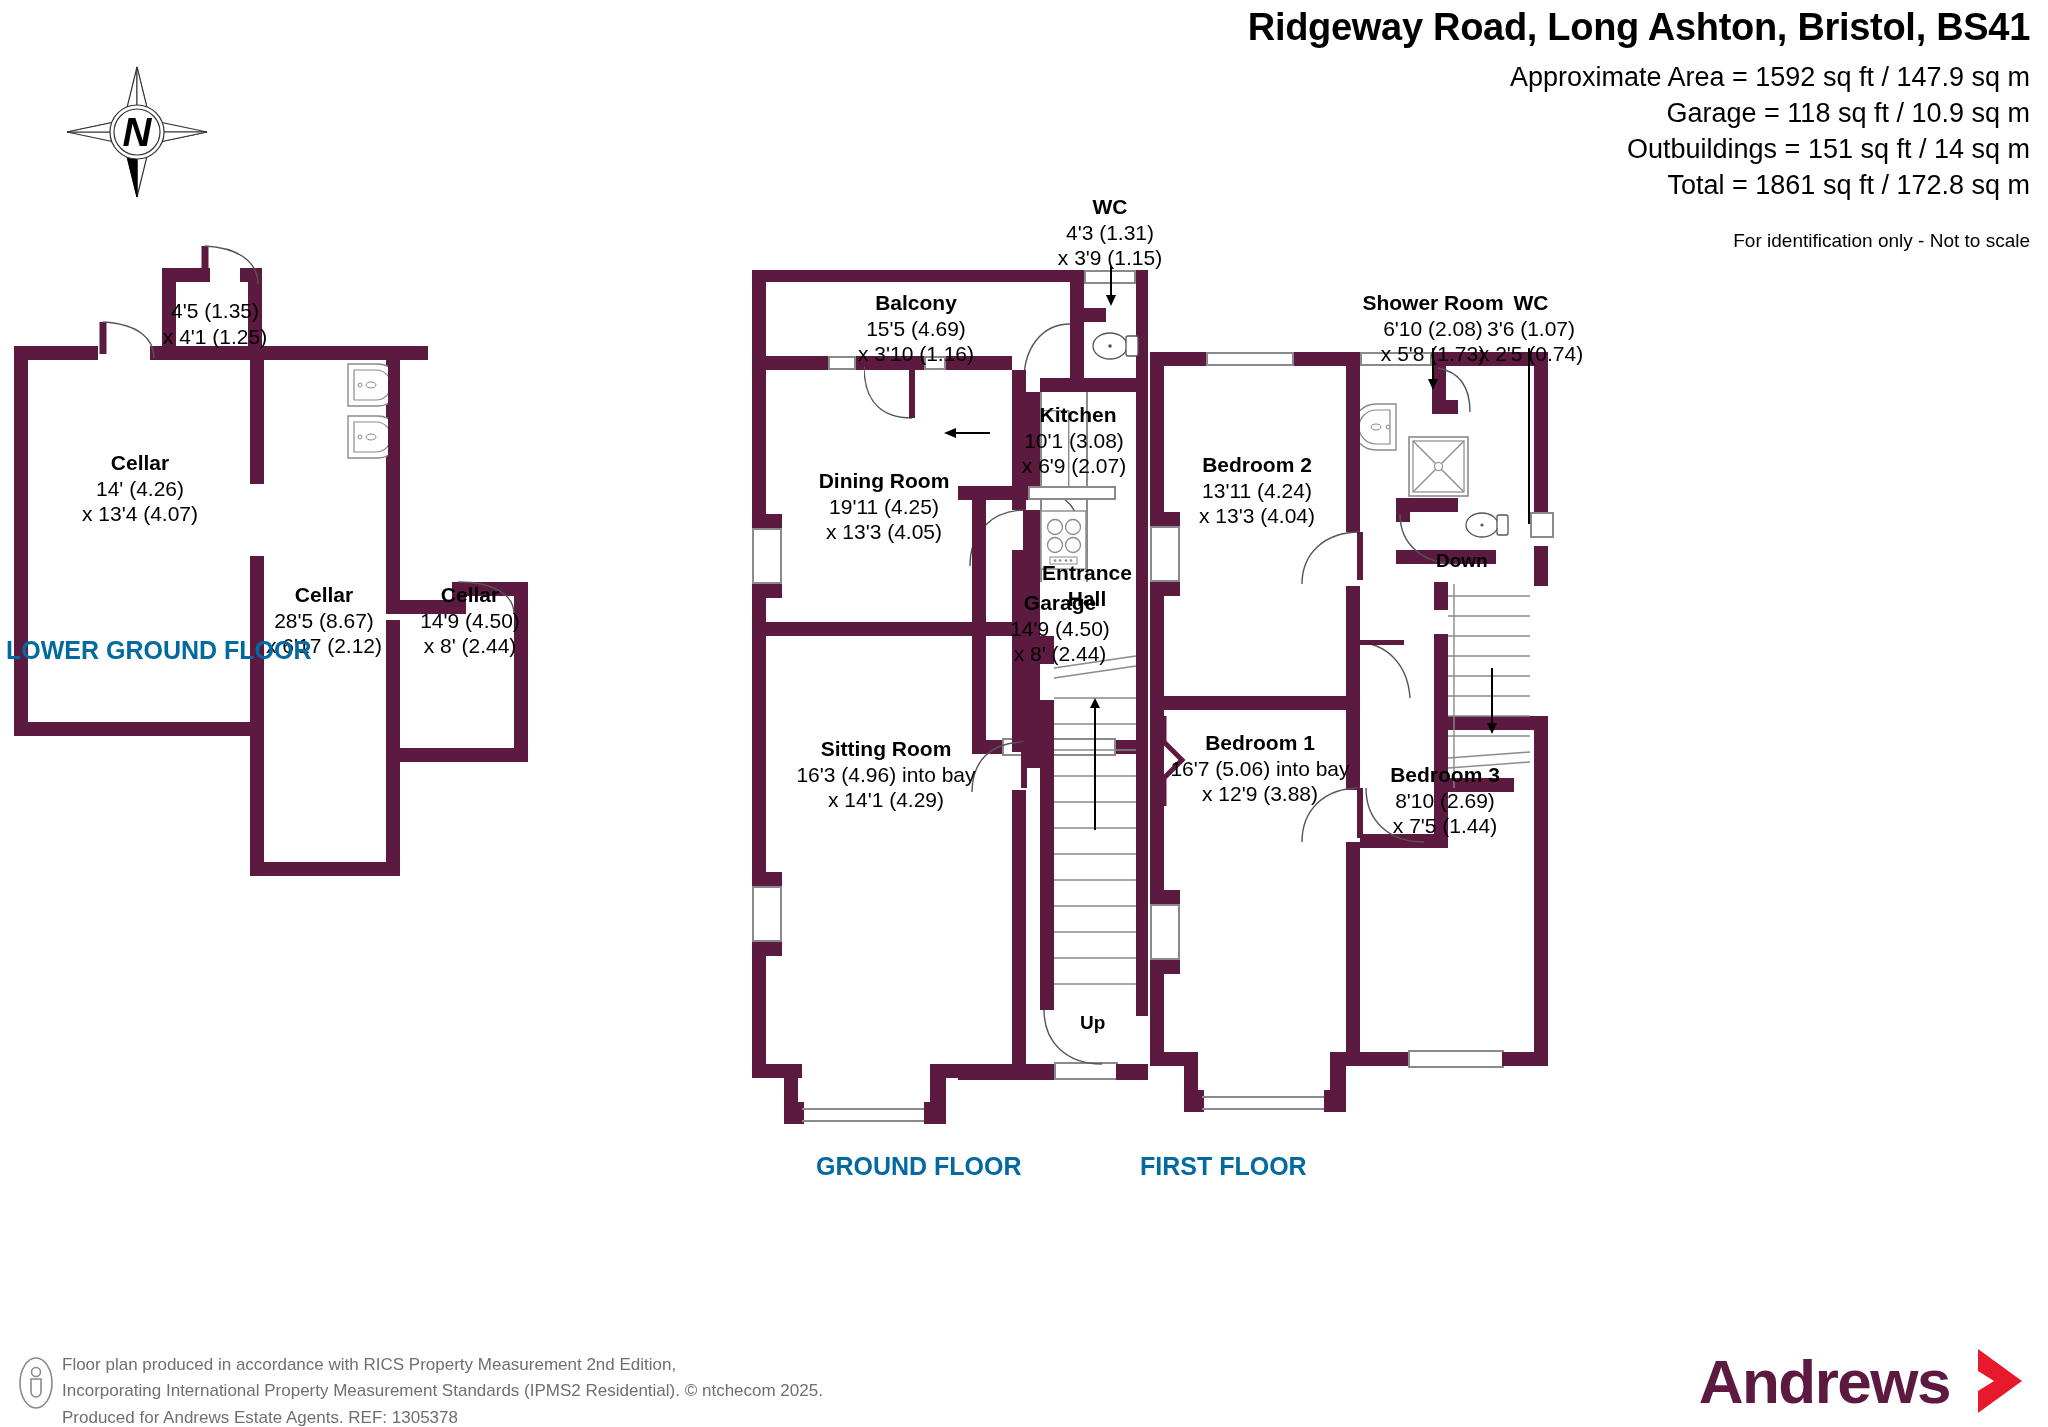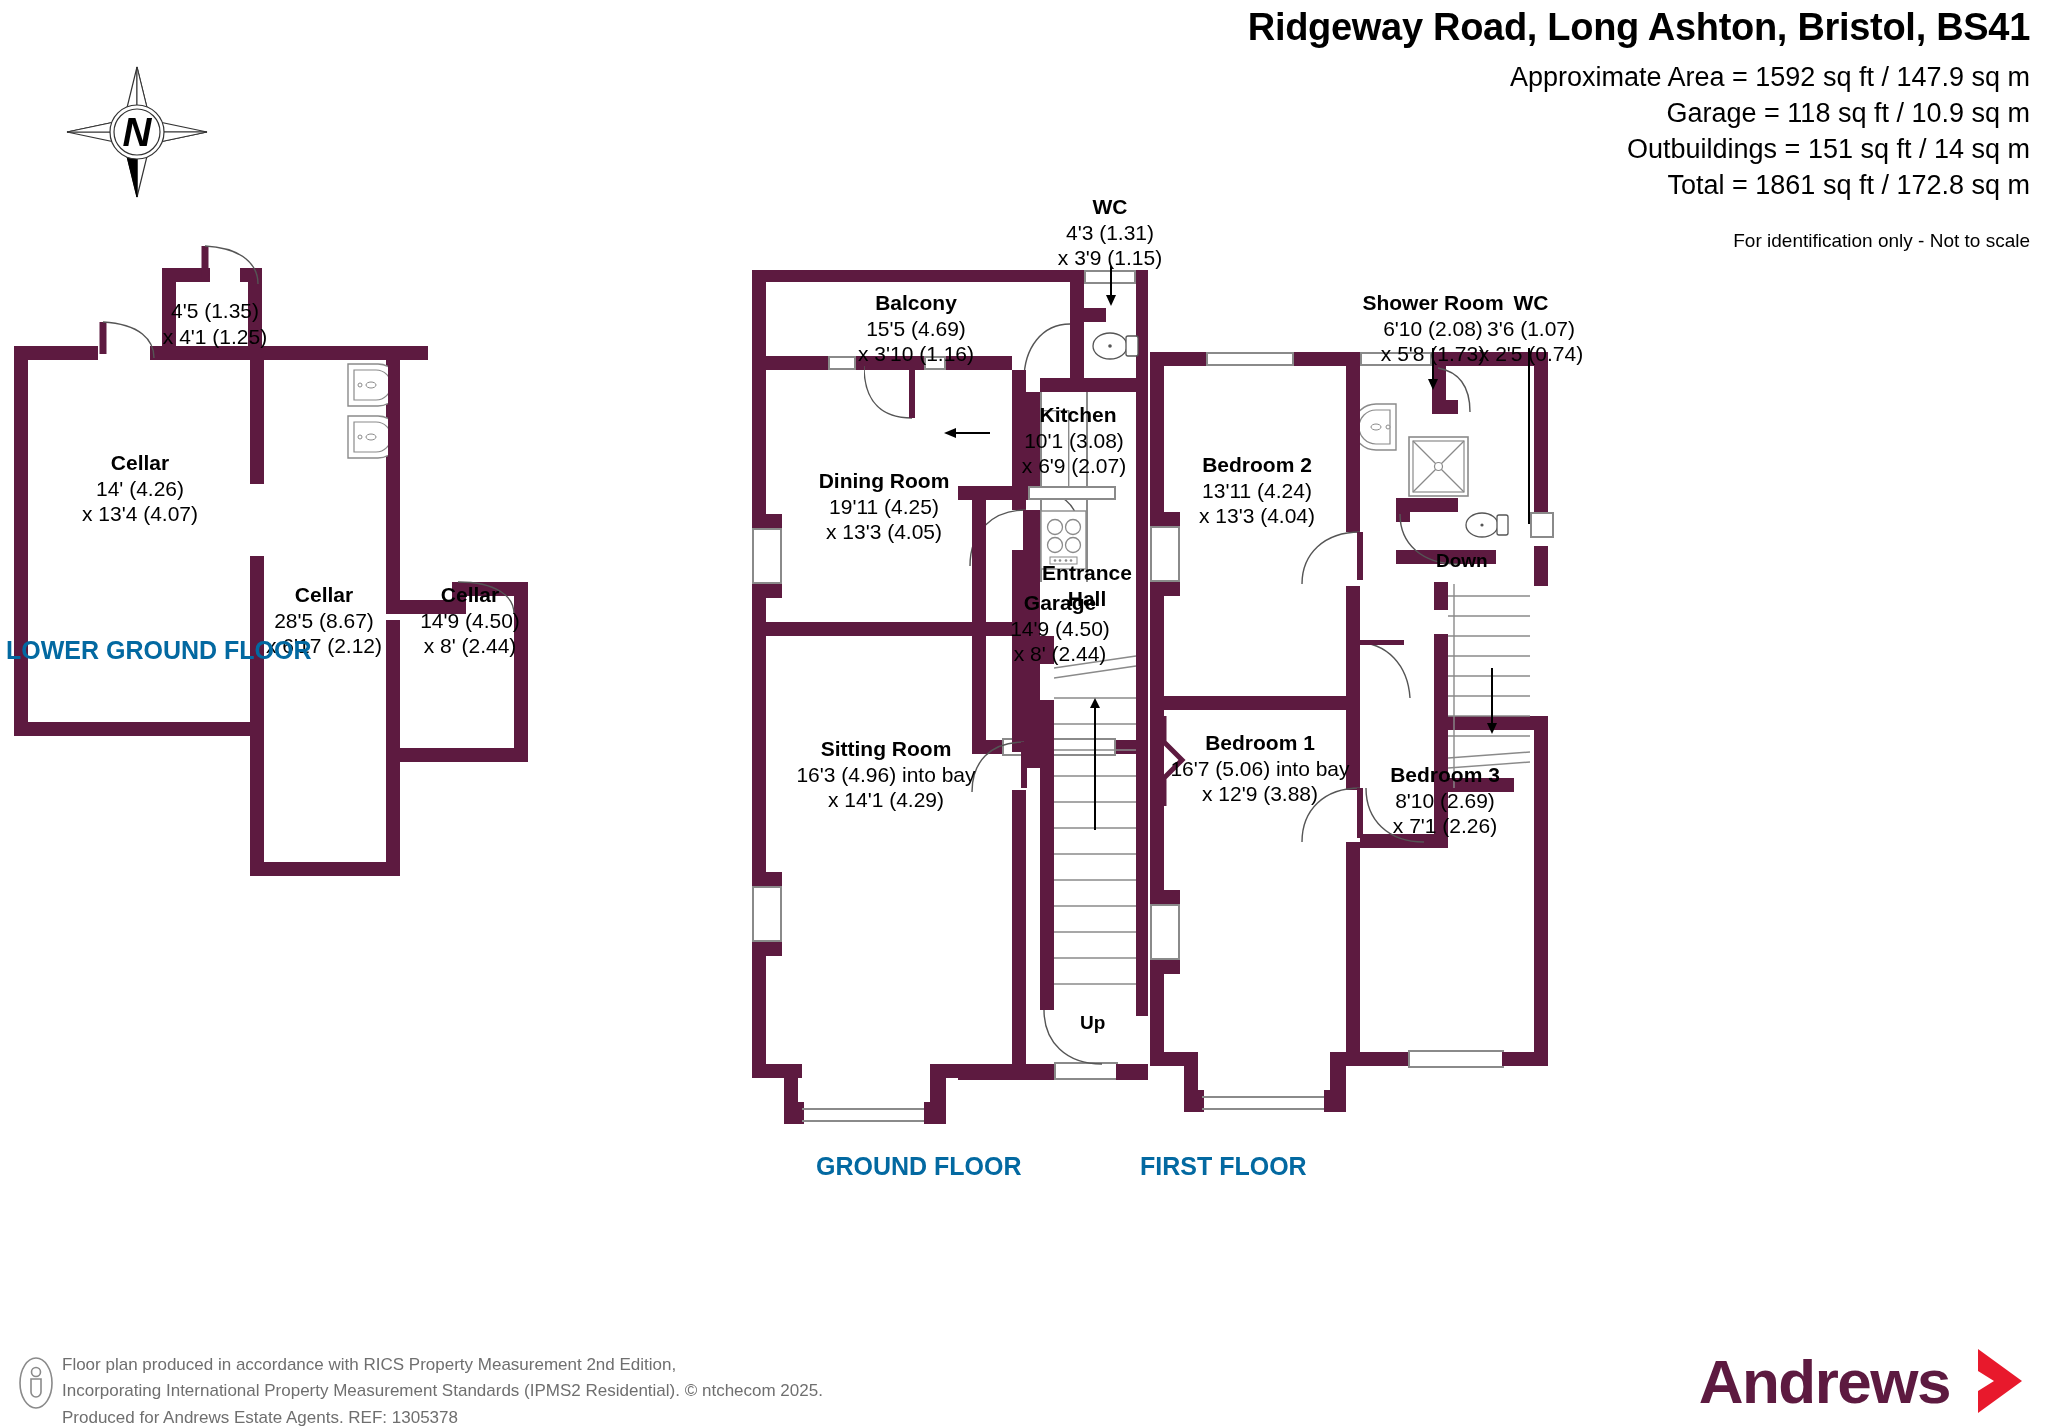--- a/index.html
+++ b/index.html
@@ -527,21 +527,21 @@
 
     <div class="lbl" style="left:5px; top:500px; width:230px;">
       <div class="nm">Bedroom 1</div>
       <div class="dm">16'7 (5.06) into bay</div>
       <div class="dm">x 12'9 (3.88)</div>
     </div>
 
     <div class="lbl" style="left:210px; top:532px; width:190px;">
       <div class="nm">Bedroom 3</div>
       <div class="dm">8'10 (2.69)</div>
-      <div class="dm">x 7'1 (2.26)</div>
+      <div class="dm">x 7'5 (1.44)</div>
     </div>
 
     <div class="floorname" style="left:0px; top:922px;">FIRST FLOOR</div>
   </div>
 
   <svg id="footer-icon" width="36" height="56">
     <ellipse cx="18" cy="28" rx="16" ry="25" fill="none" stroke="#8a8a8a" stroke-width="1.6"></ellipse>
     <circle cx="18" cy="17" r="4.5" fill="none" stroke="#8a8a8a" stroke-width="1.6"></circle>
     <path d="M13 24 h10 v13 a5 5 0 0 1 -10 0 z" fill="none" stroke="#8a8a8a" stroke-width="1.6"></path>
   </svg>

